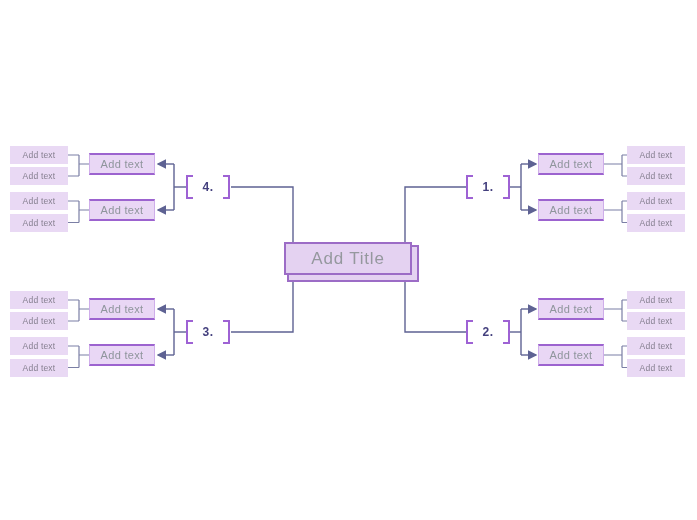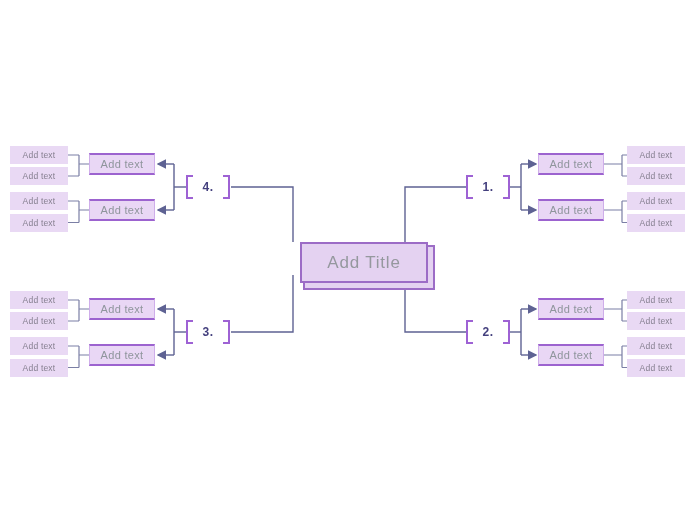--- a/index.html
+++ b/index.html
@@ -7,27 +7,27 @@
     position:relative;
     width:697px;height:520px;
     background:#ffffff;
     font-family:"Liberation Sans", sans-serif;
     overflow:hidden;
   }
   #wires{position:absolute;left:0;top:0;width:697px;height:520px;}
 
   
   .central{
-    position:absolute;left:284px;top:242px;width:128px;height:41px;
+    position:absolute;left:284px;top:242px;width:128px;height:33px;
     box-sizing:border-box;
     background:#e4d2f1;
     border:2px solid #9c6cc6;
     box-shadow:5px 5px 0 0 #e4d2f1, 5px 5px 0 2px #9c6cc6;
     display:flex;align-items:center;justify-content:center;
-    z-index:2;cursor:pointer;margin-left:16px;
+    z-index:2;cursor:pointer;
   }
   .central span{
     font-size:17px;letter-spacing:0.8px;color:#95989e;
   }
 
   
   .bracket{
     position:absolute;width:44px;height:24px;
     display:flex;align-items:center;justify-content:space-between;
     z-index:2;cursor:pointer;

